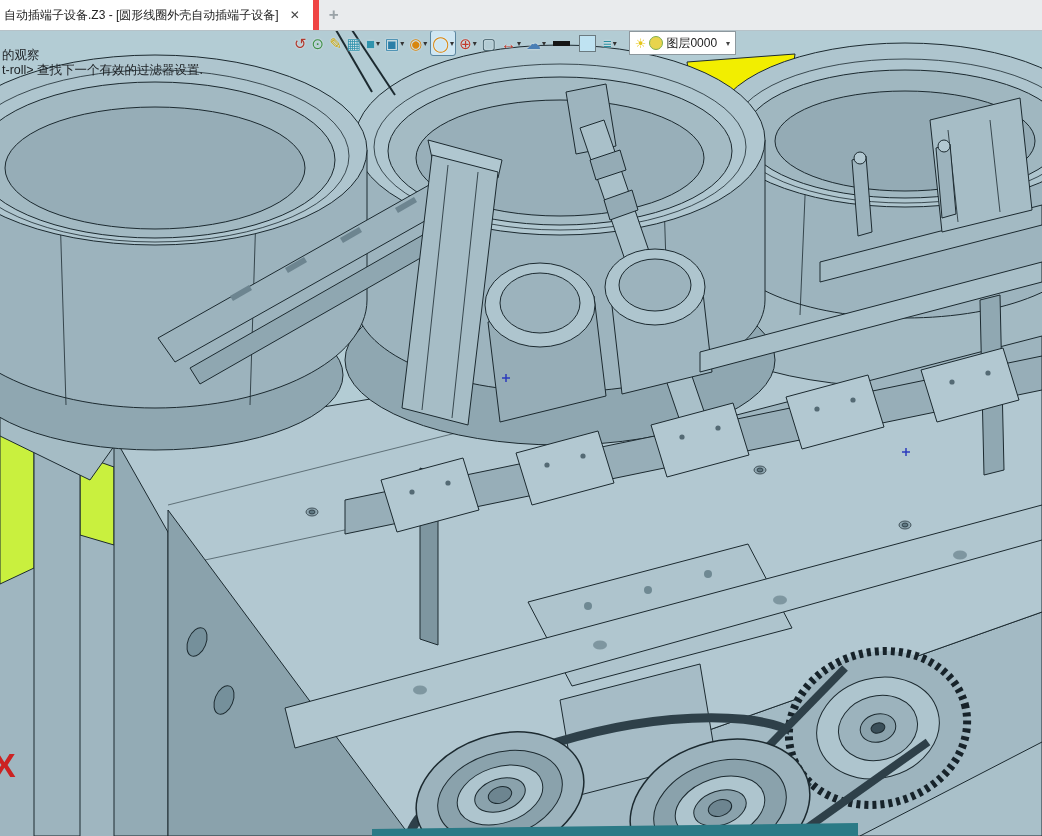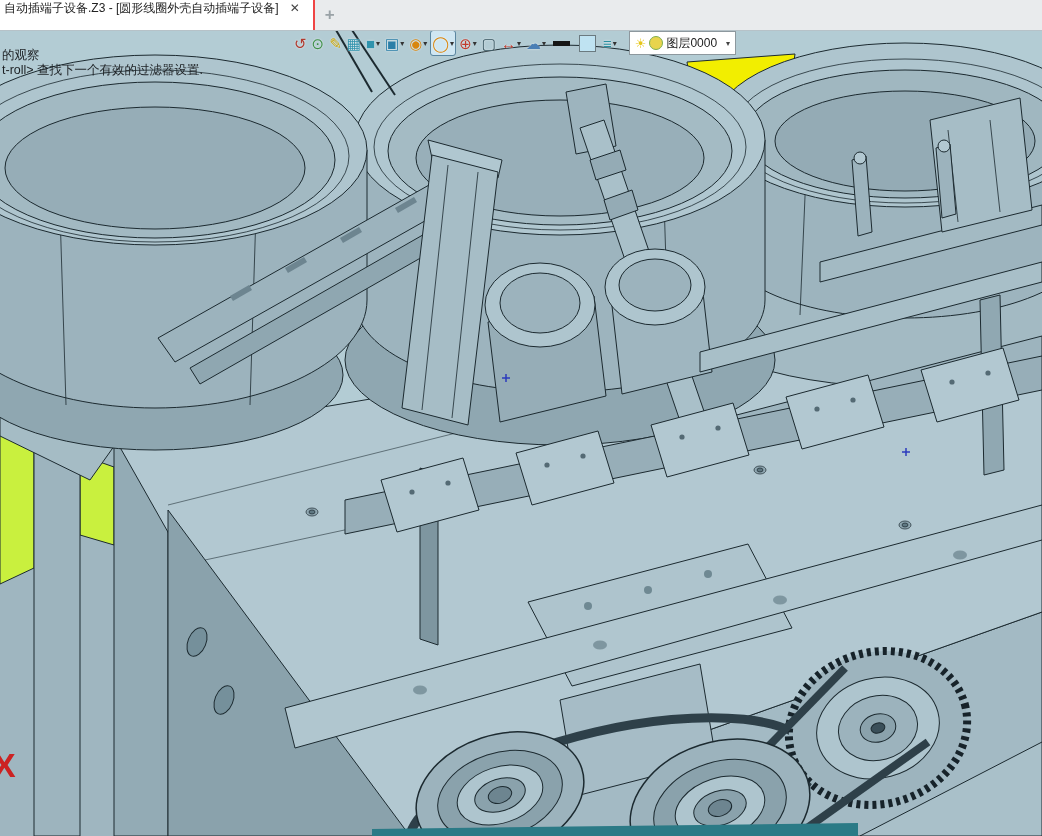--- a/index.html
+++ b/index.html
@@ -1,22 +1,22 @@
 <!DOCTYPE html>
 <html><head>
 <meta charset="utf-8">
 <style>
   html,body{margin:0;padding:0;background:#555;}
   #app{position:relative;width:1042px;height:836px;overflow:hidden;
        font-family:"Liberation Sans","DejaVu Sans",sans-serif;background:#b3ccd4;}
   
   #tabbar{position:absolute;left:0;top:0;width:1042px;height:30px;
           background:#e9ebed;border-bottom:1px solid #b6c2c8;display:flex;align-items:stretch;z-index:40;}
-  .tab{display:flex;align-items:flex-start;gap:8px;background:#ffffff;
-       border-right:2px solid #ef4444;padding:0 10px 0 4px;max-width:312px;white-space:nowrap;overflow:hidden;}
+  .tab{display:flex;align-items:center;gap:8px;background:#ffffff;
+       border-right:6px solid #ef4444;padding:0 10px 0 4px;max-width:312px;white-space:nowrap;overflow:hidden;}
   .tab-title{font-size:12px;color:#222;letter-spacing:0px;}
   .tab-close{font-size:12px;font-weight:bold;color:#444;cursor:pointer;padding:1px 3px;}
   .newtab{display:flex;align-items:center;justify-content:center;width:30px;color:#9aa2a7;
           font-size:17px;font-weight:bold;cursor:pointer;}
   
   #prompt{position:absolute;left:2px;top:48px;z-index:30;color:#1d2124;font-size:12.5px;line-height:15px;}
   
   #toolbar{position:absolute;left:293px;top:31px;z-index:35;display:flex;align-items:center;gap:3px;}
   .tb-icon{display:inline-flex;align-items:center;height:24px;padding:0 1px;border-radius:2px;cursor:pointer;}
   .tb-icon .glyph{font-size:15px;line-height:15px;text-shadow:0 0 2px rgba(255,255,255,.8);}

